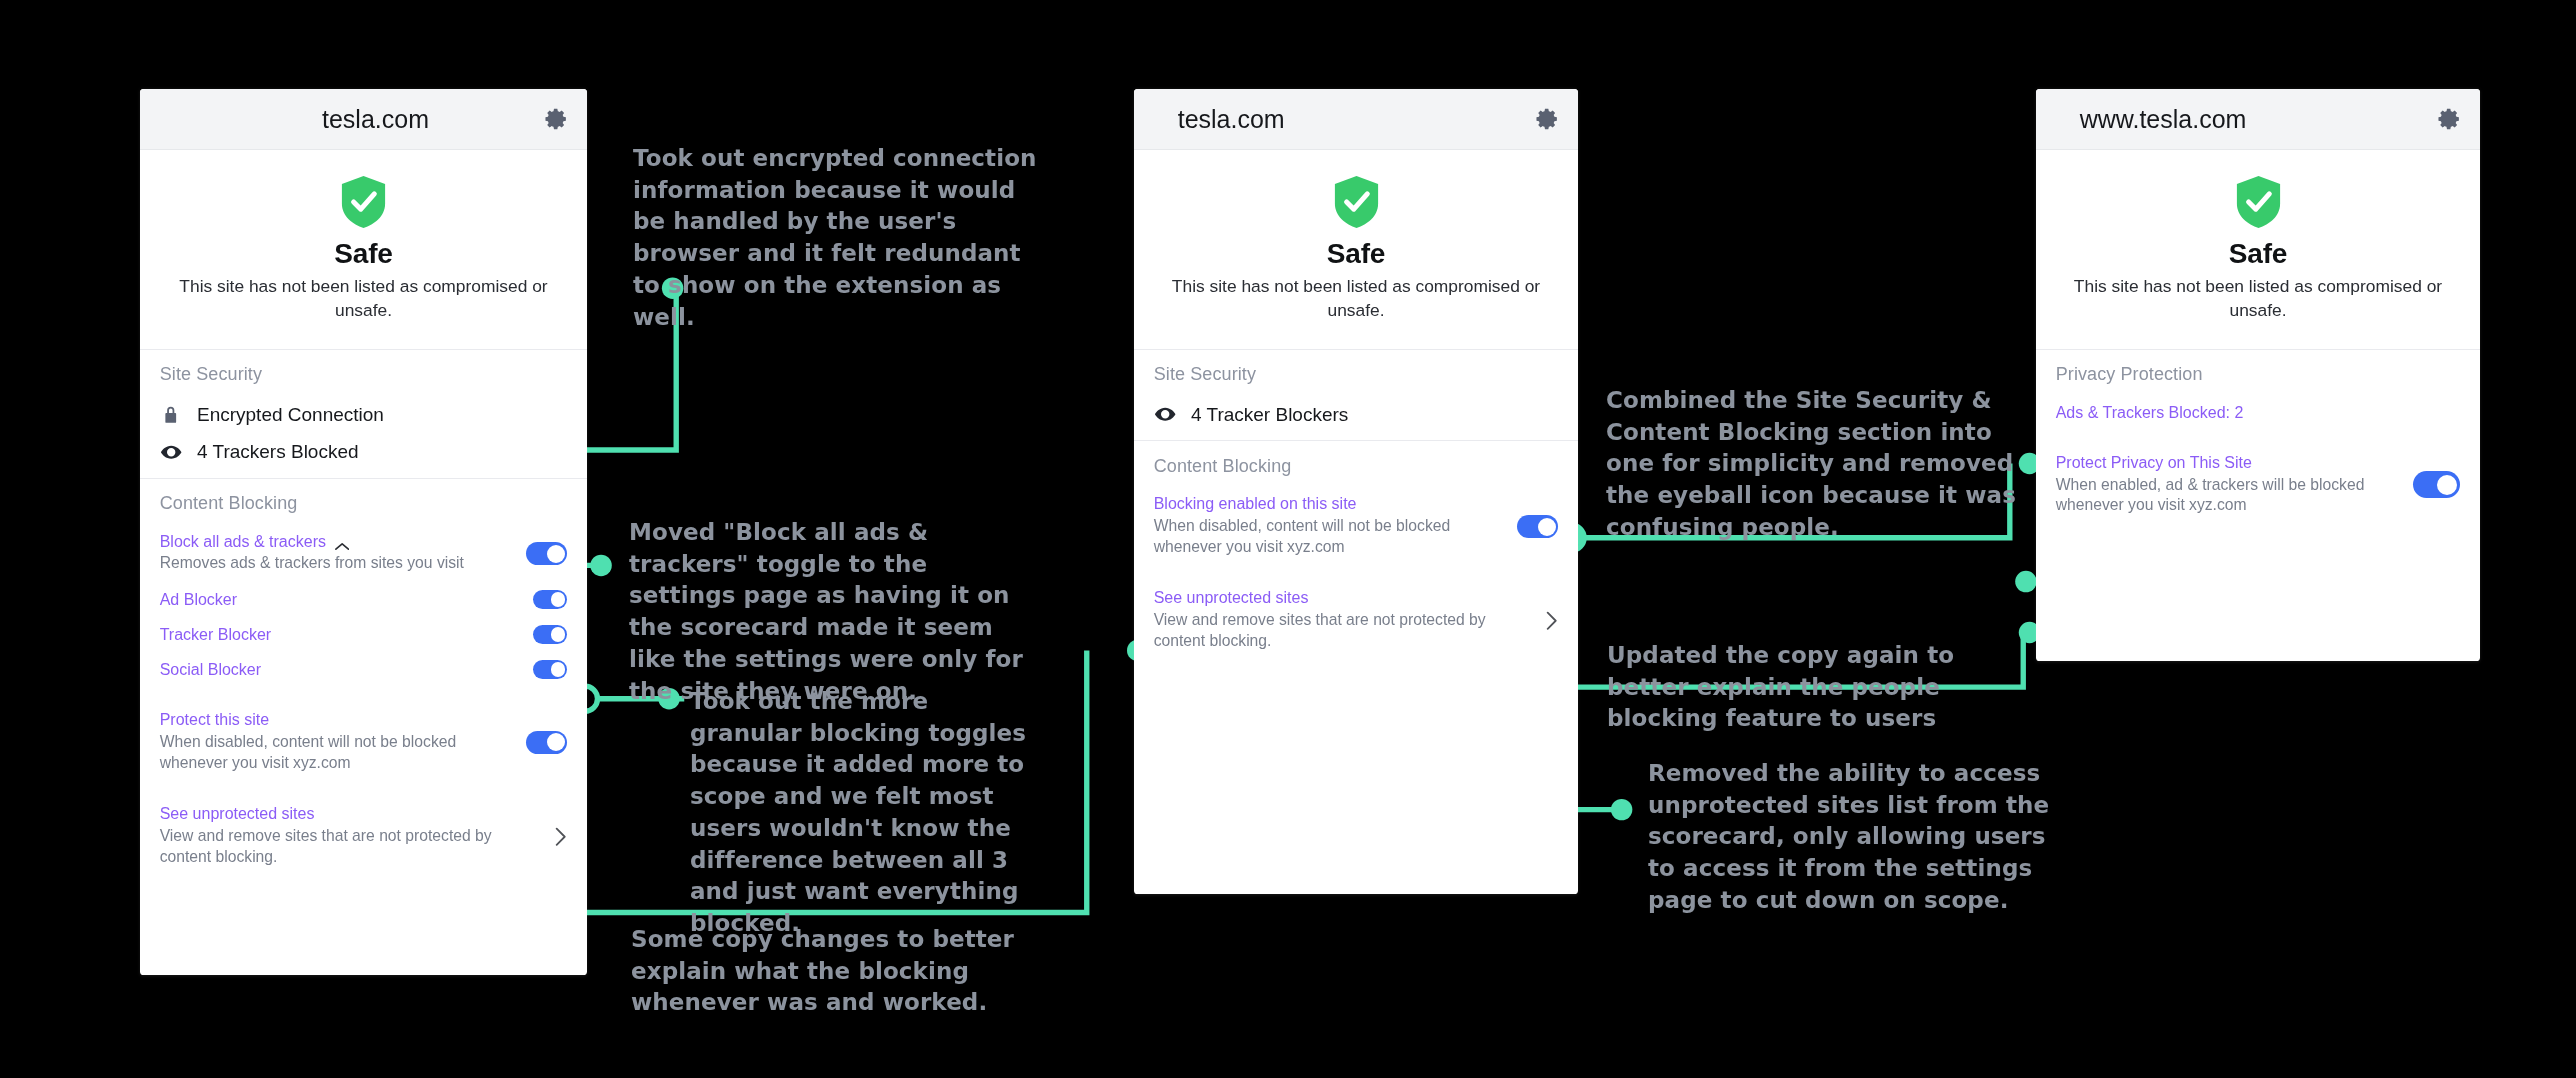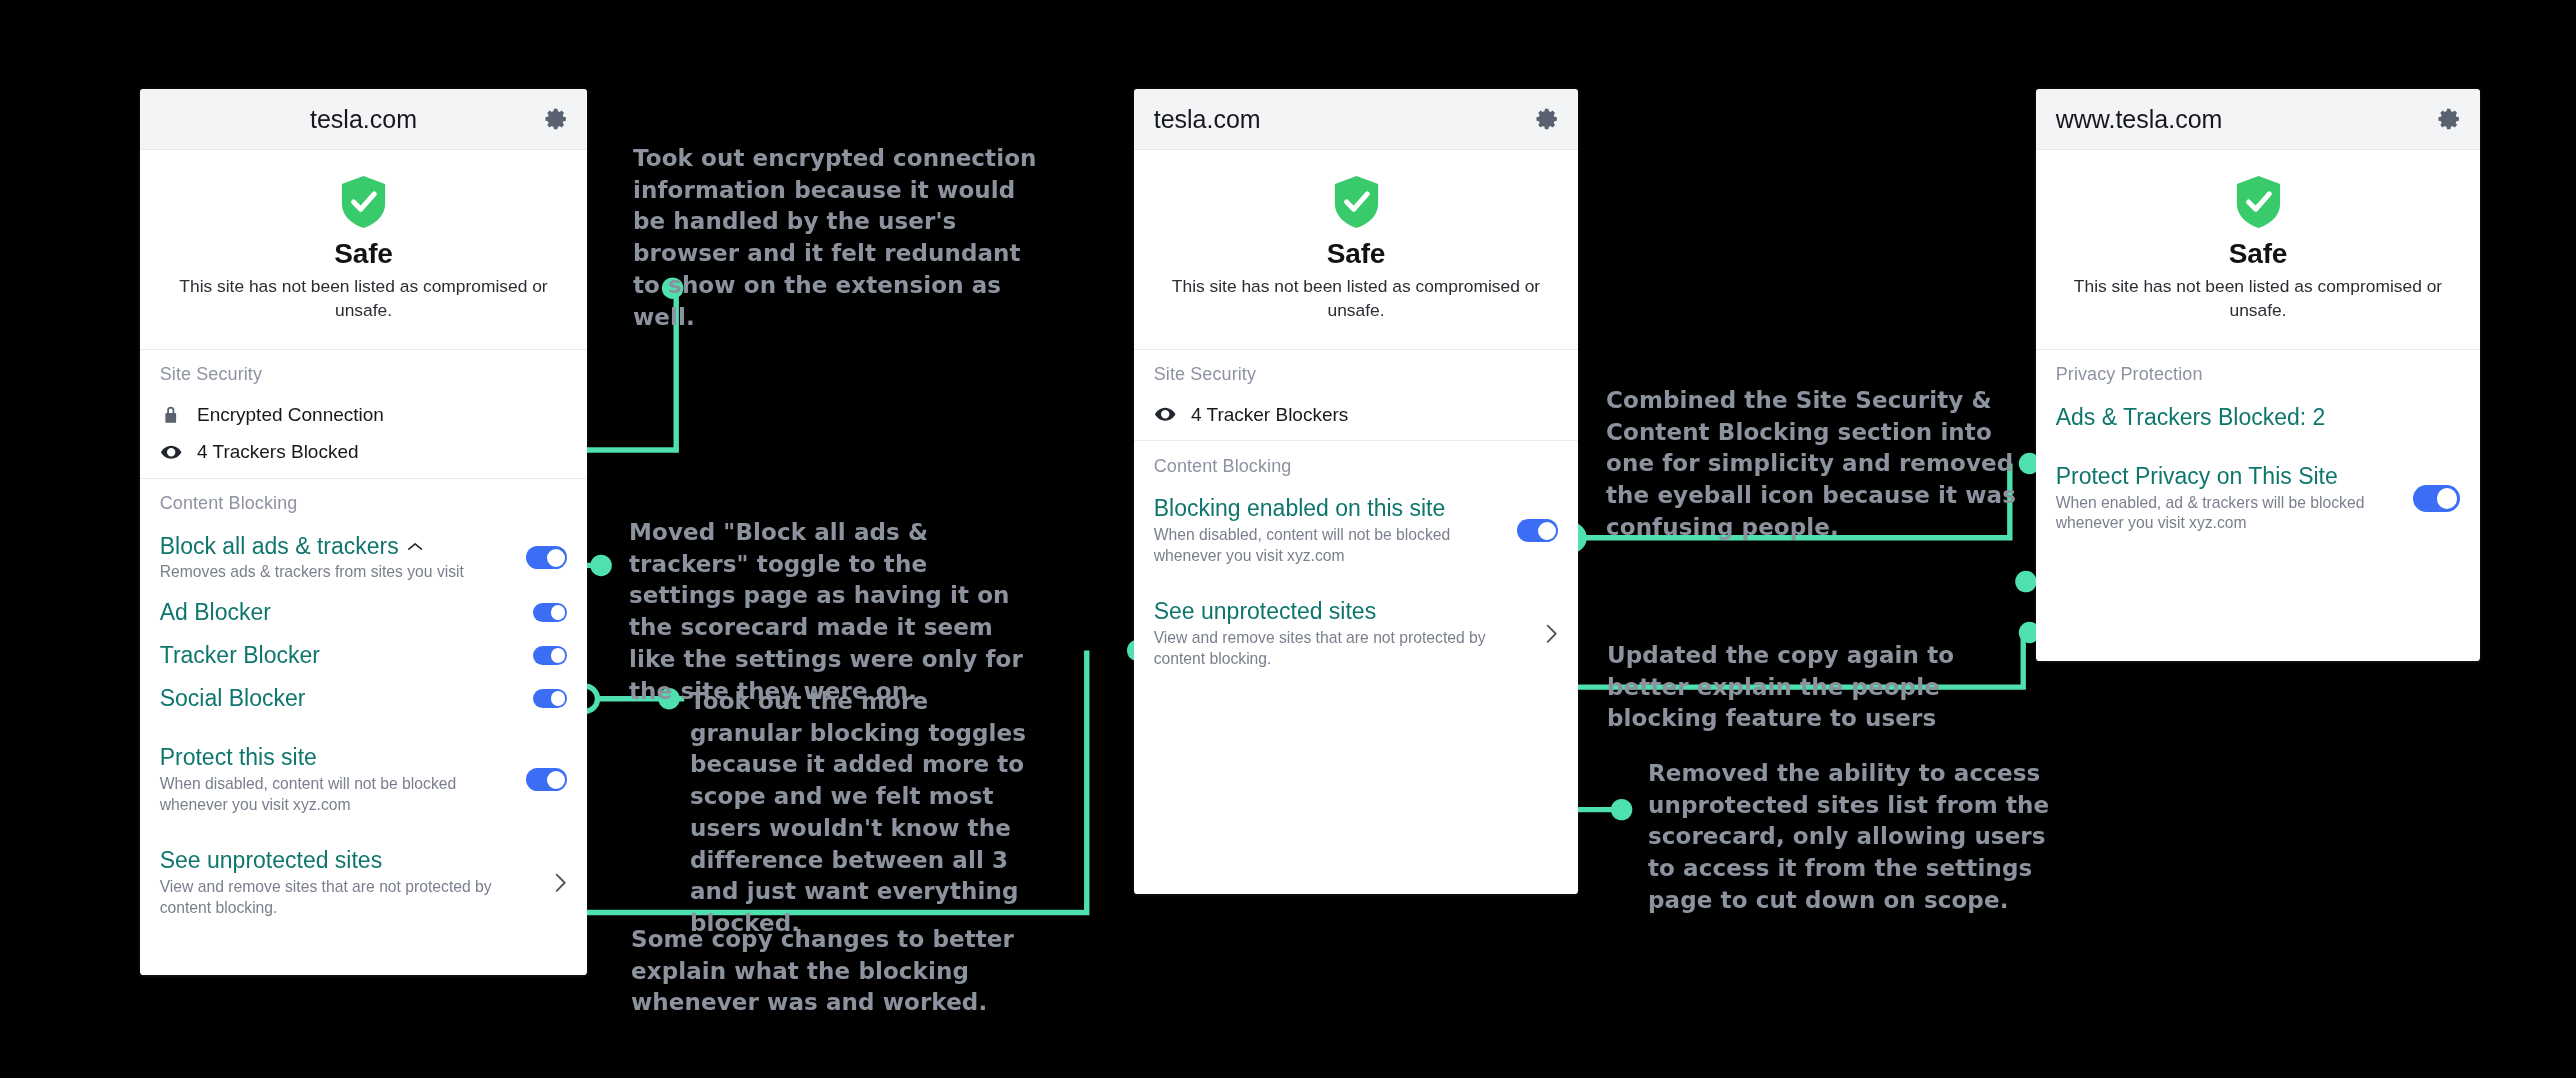--- a/index.html
+++ b/index.html
@@ -39,21 +39,21 @@
   .panel-head {
     background: #f3f4f6;
     border-bottom: 0.9px solid #e6e8eb;
     display: flex;
     align-items: center;
     height: 61px;
     padding: 0 19.7px;
   }
   .panel-head.center { justify-content: center; position: relative; }
   .panel-head.left   { justify-content: flex-start; position: relative; }
-  .site-title { font-size: 25px; color: #16181c; font-weight: 400; }
+  .site-title { font-size: 25px; color: #16181c; font-weight: 400; margin-left: 24px; }
   .gear {
     position: absolute; right: 18px; top: 50%; transform: translateY(-50%);
     width: 25px; height: 25px; line-height: 0;
   }
 
   
   .hero { padding: 25px 32px 27px; text-align: center; }
   .shield { width: 47px; height: 54px; margin: 0 auto 9px; display:block; }
   .safe-word { font-size: 28px; font-weight: 700; color: #101214; margin-bottom: 5.4px; letter-spacing:-0.2px;}
   .safe-desc { font-size: 17.4px; color: #2a2d33; line-height: 1.34; }
@@ -63,21 +63,21 @@
   
   .section { padding: 14.3px 19.7px 7.2px; }
   .section-label { font-size: 18px; color: #8d93a0; margin-bottom: 10.7px; letter-spacing: 0.1px; }
 
   .row { display: flex; align-items: center; gap: 14.3px; padding: 7.2px 0; }
   .row-icon { width: 23px; height: 23px; flex: 0 0 23px; display:flex; align-items:center; justify-content:center;}
   .row-text { font-size: 19px; color: #16181c; }
 
   .item { display: flex; align-items: center; justify-content: space-between; padding: 8px 0; gap: 12.5px; }
   .item-main { flex: 1 1 auto; min-width: 0; }
-  .item-title { font-size: 23px; color: #0f766e; display:flex; align-items:center; gap: 9px; }
+  .item-title { font-size: 16px; color: #8b5cf6; display:flex; align-items:flex-end; gap: 9px; }
   .item-sub { font-size: 15.7px; color: #797f8c; line-height: 1.32; margin-top: 2.7px; }
   .chev-up { width: 14.3px; height: 9px; flex:0 0 14.3px; }
   .chev-right { width: 13.4px; height: 21.5px; flex: 0 0 13.4px; opacity: .82; }
 
   
   .toggle {
     flex: 0 0 auto;
     width: 41px; height: 23px; border-radius: 11.6px;
     background: #3b6ef5; position: relative;
   }

